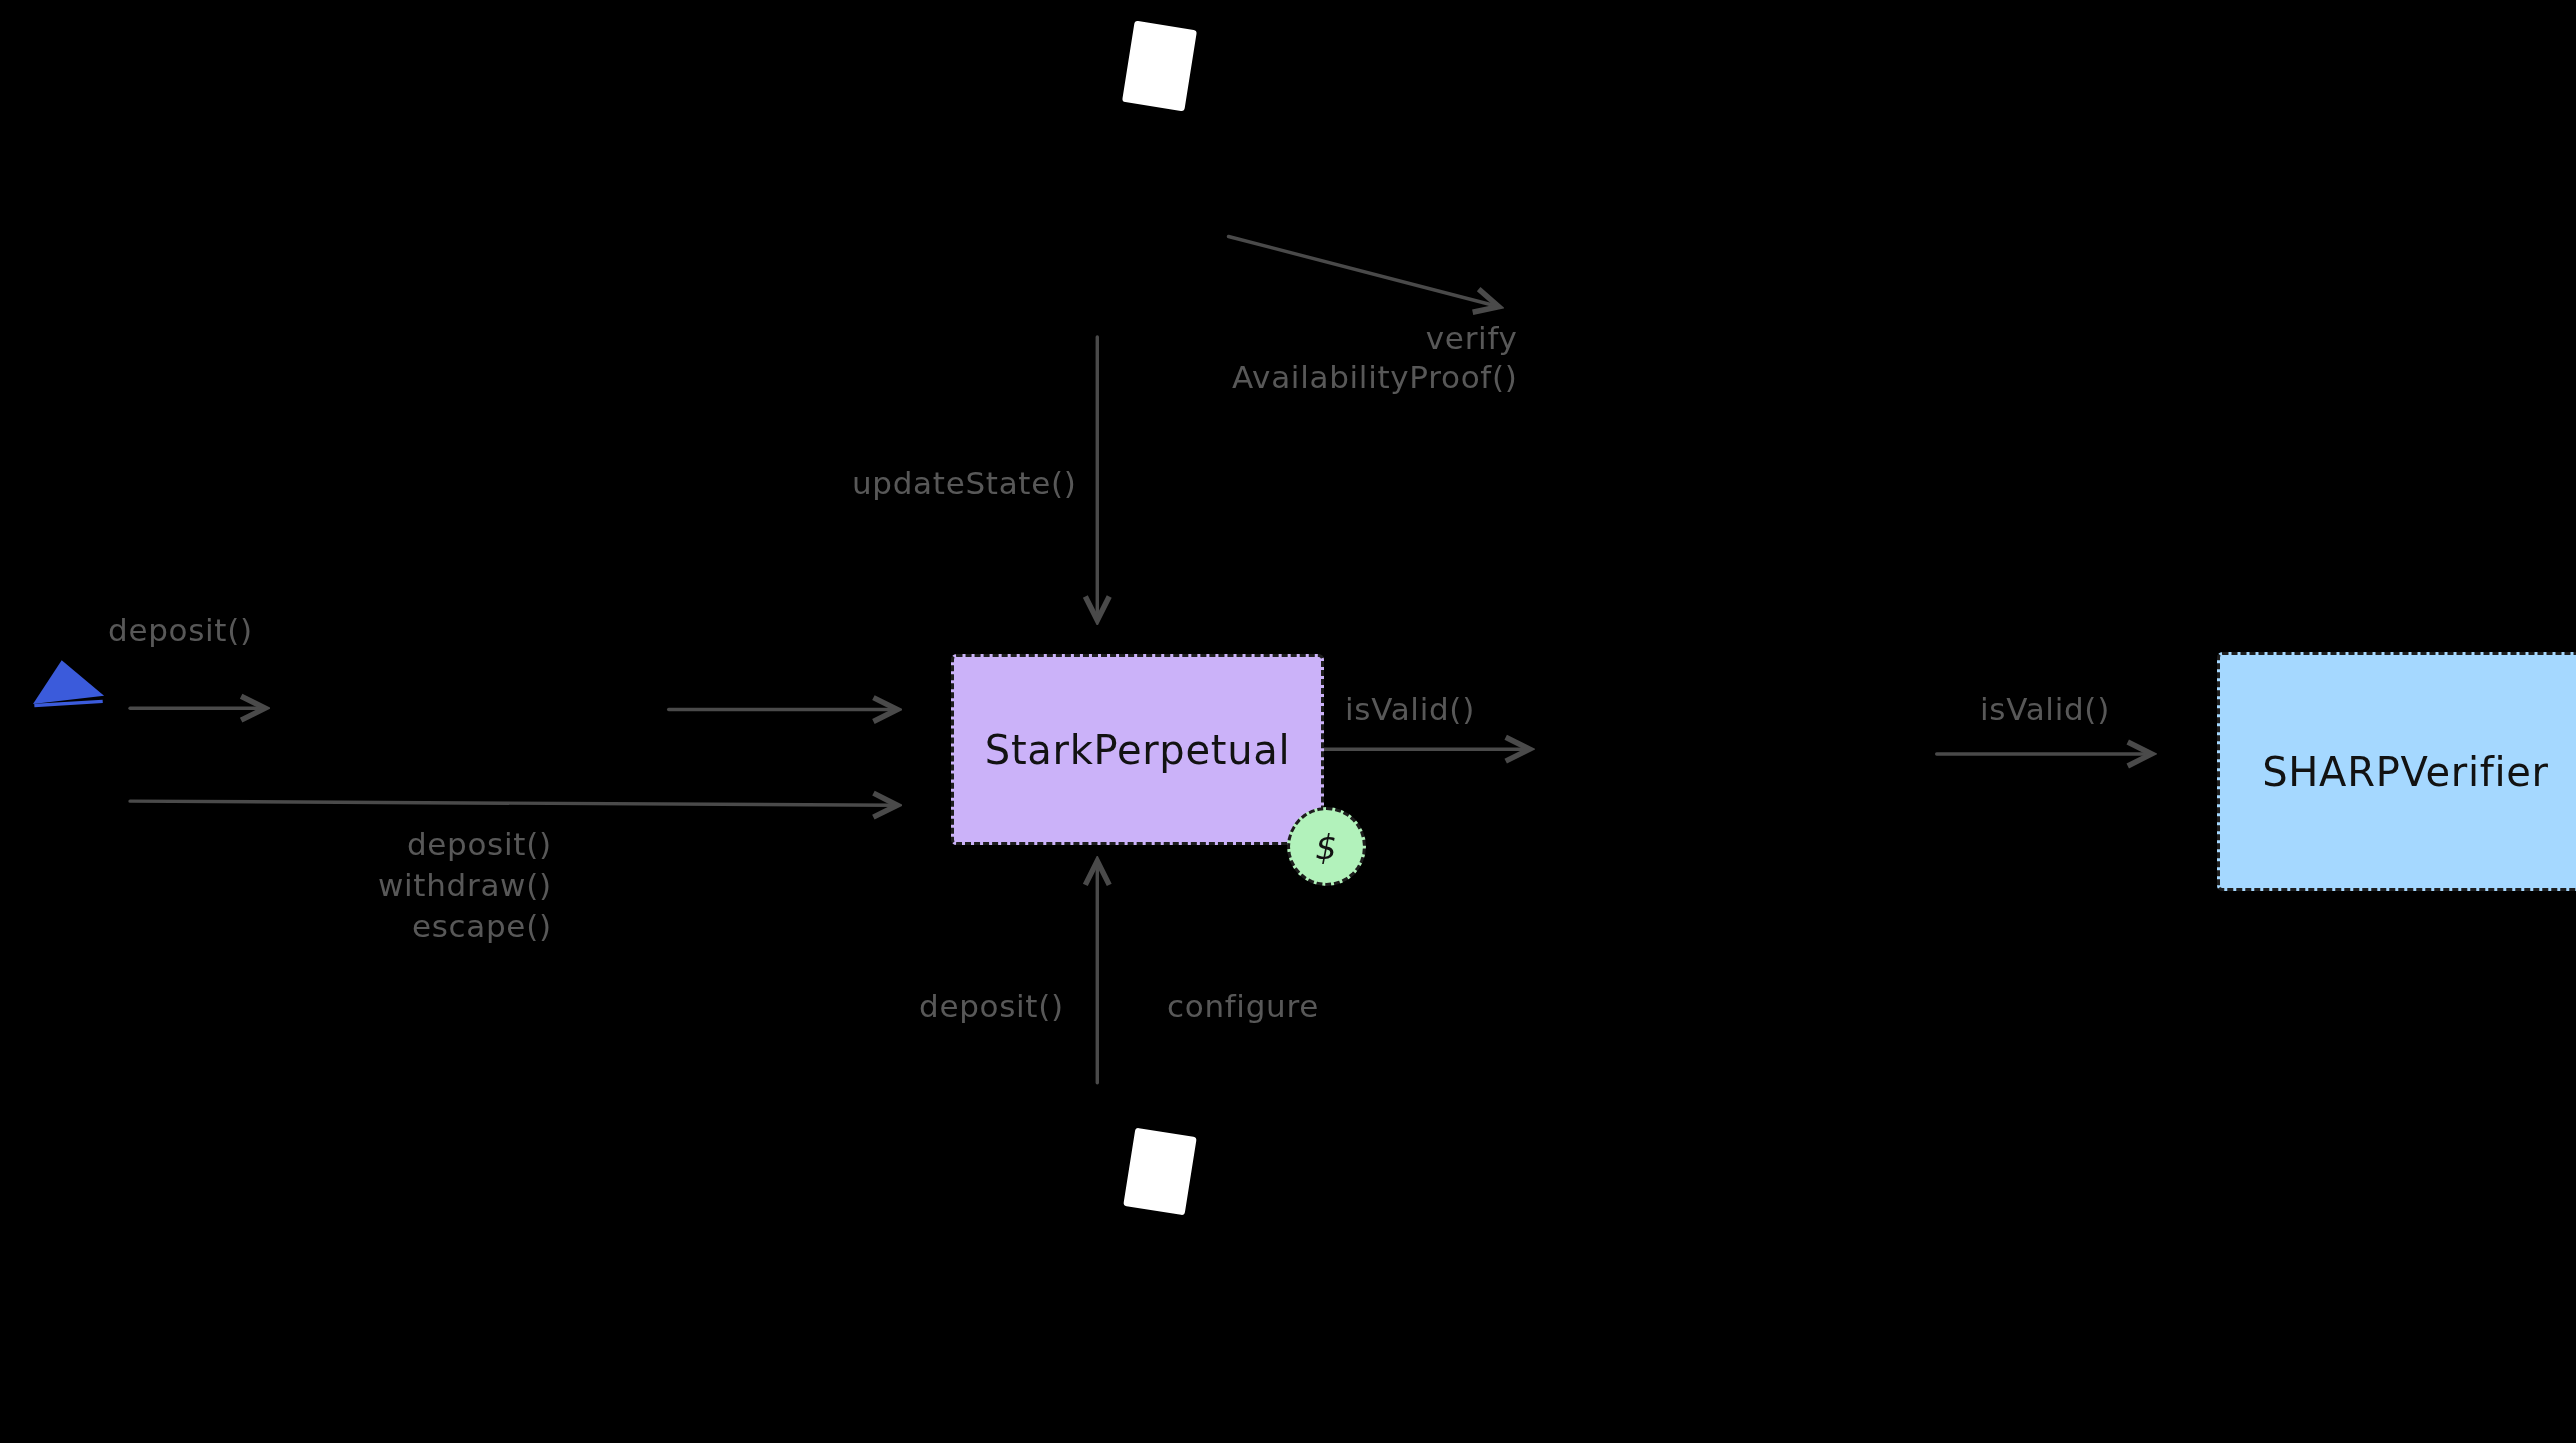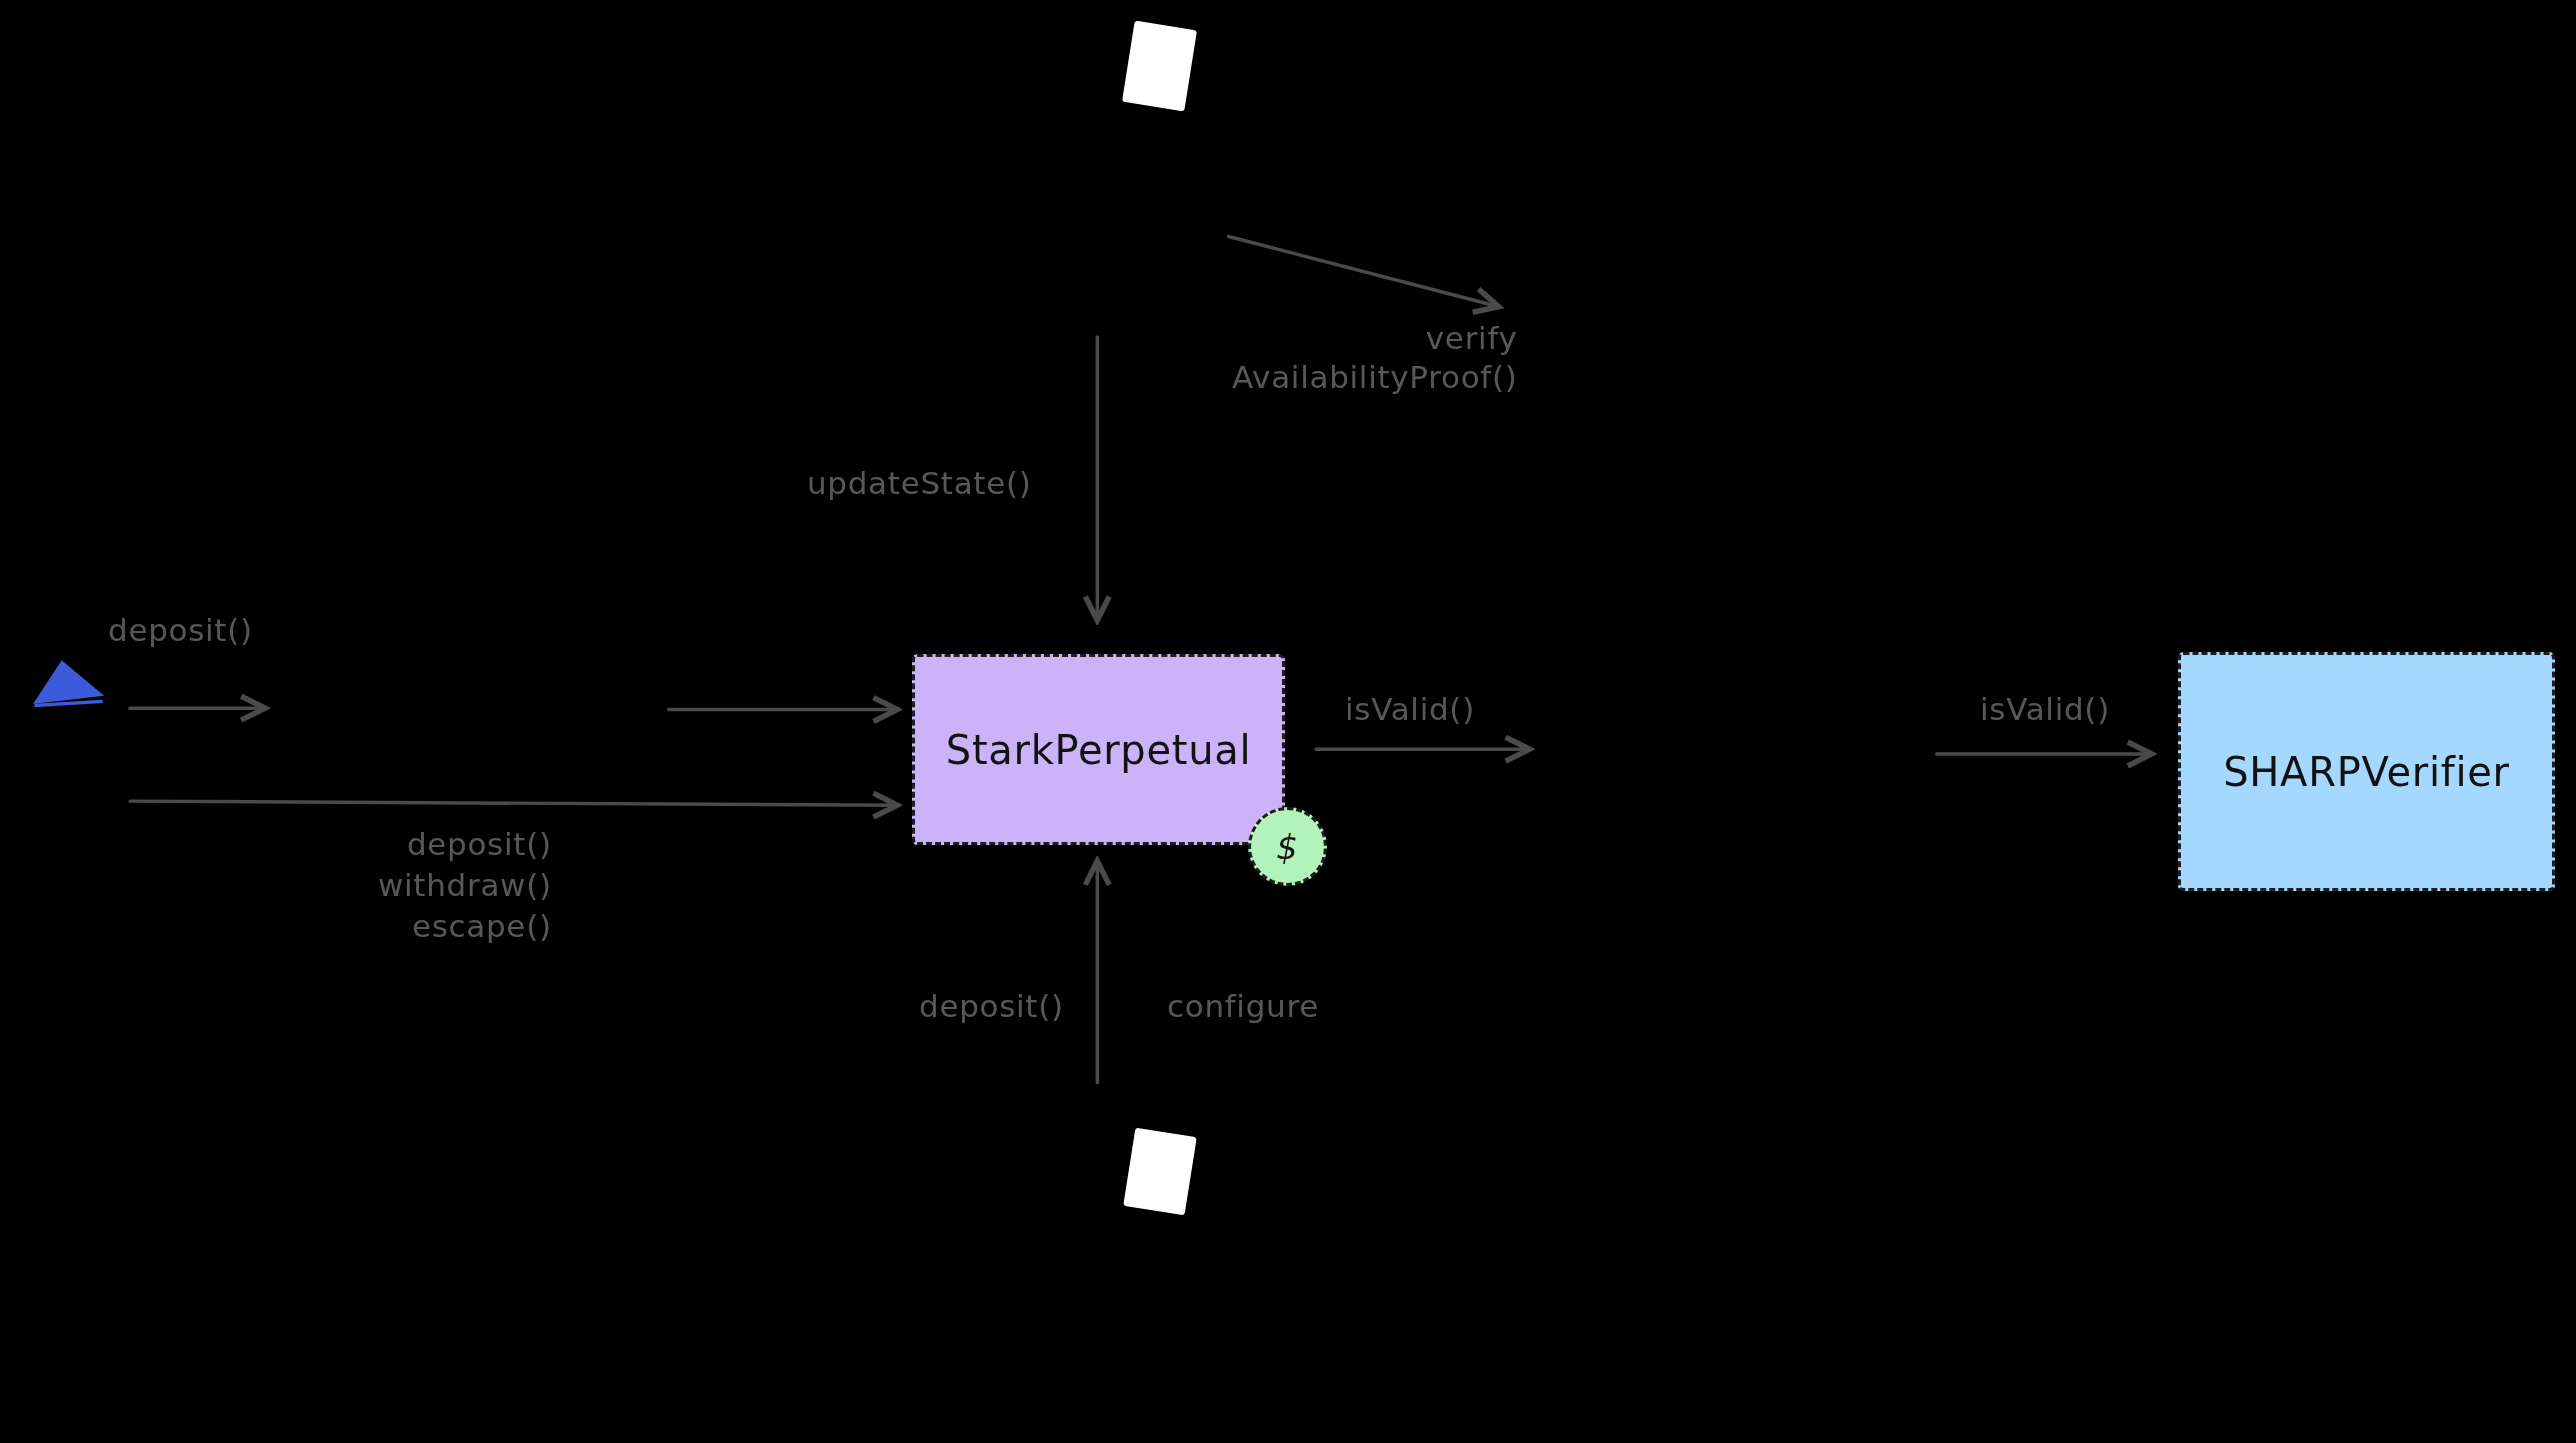--- a/index.html
+++ b/index.html
@@ -19,36 +19,37 @@
     position: absolute;
     color: var(--label-text, #585858);
     font-size: 31px;
     line-height: 39px;
     letter-spacing: 0.7px;
     white-space: pre-line;
     font-weight: 400;
     text-align: right;
   }
   #lbl-verify        { left: 1232px; top: 319px; }
-  #lbl-update-state  { left: 807px; top: 464px; }
+  #lbl-update-state  { left: 852px; top: 464px; }
   #lbl-deposit       { left: 108px;  top: 611px; }
   #lbl-dwe           { left: 378px;  top: 824px; line-height: 41px; }
   #lbl-isvalid-left  { left: 1345px; top: 690px; }
   #lbl-isvalid-right { left: 1980px; top: 690px; }
   #lbl-upgrade       { left: 919px; top: 987px; }
   #lbl-configure     { left: 1167px; top: 987px; }
 
   .node {
     position: absolute;
     display: flex;
     align-items: center;
     justify-content: center;
     border: 3.4px dashed var(--box-border, #1d1d1d);
     border-radius: 5.5px;
     z-index: 1;
+    margin-left: 39px;
   }
   .node-label {
     font-size: 40px;
     color: var(--box-text, #121212);
     letter-spacing: 0.7px;
   }
   #node-stark { left: 912px; top: 654px; width: 373px; height: 191px; background: var(--stark-fill, #cbb2f9); }
   #node-sharp { left: 2178px; top: 652px; width: 377px; height: 239px; background: var(--sharp-fill, #a5d8ff); }
   #node-money {
     left: 1248px; top: 807px; width: 79px; height: 79px;

